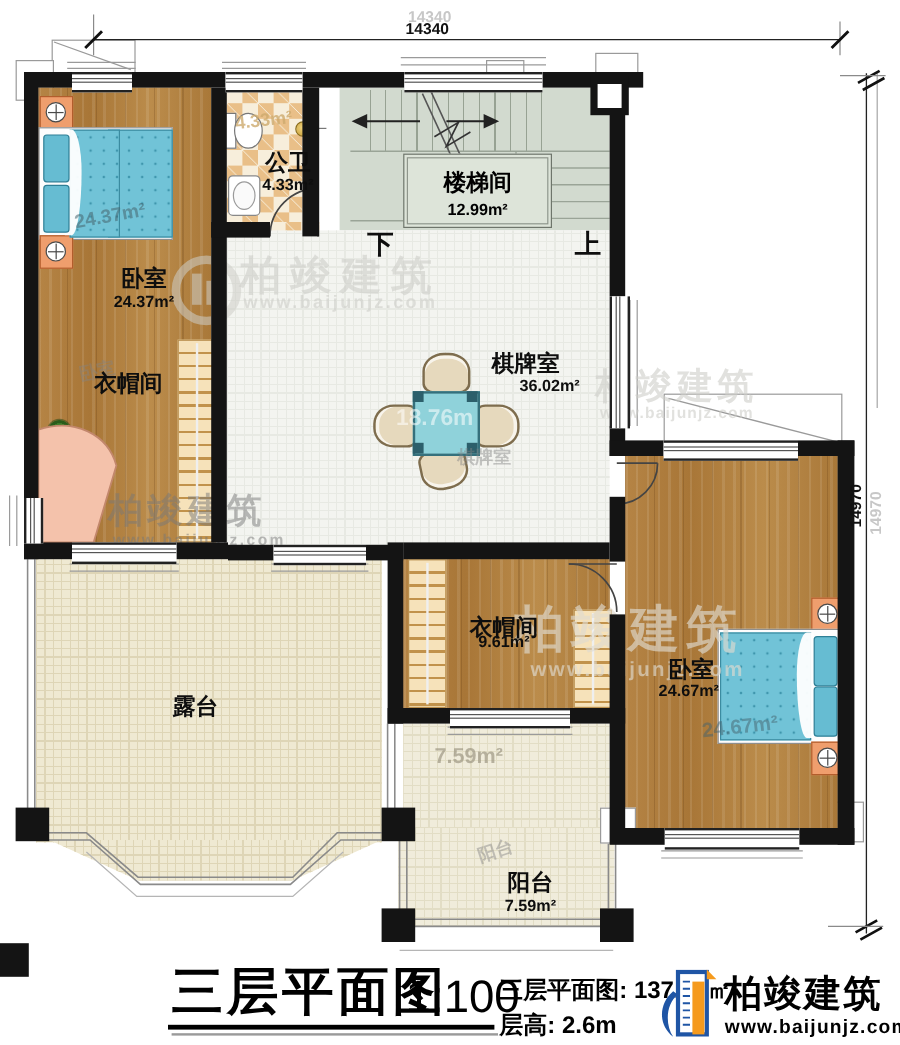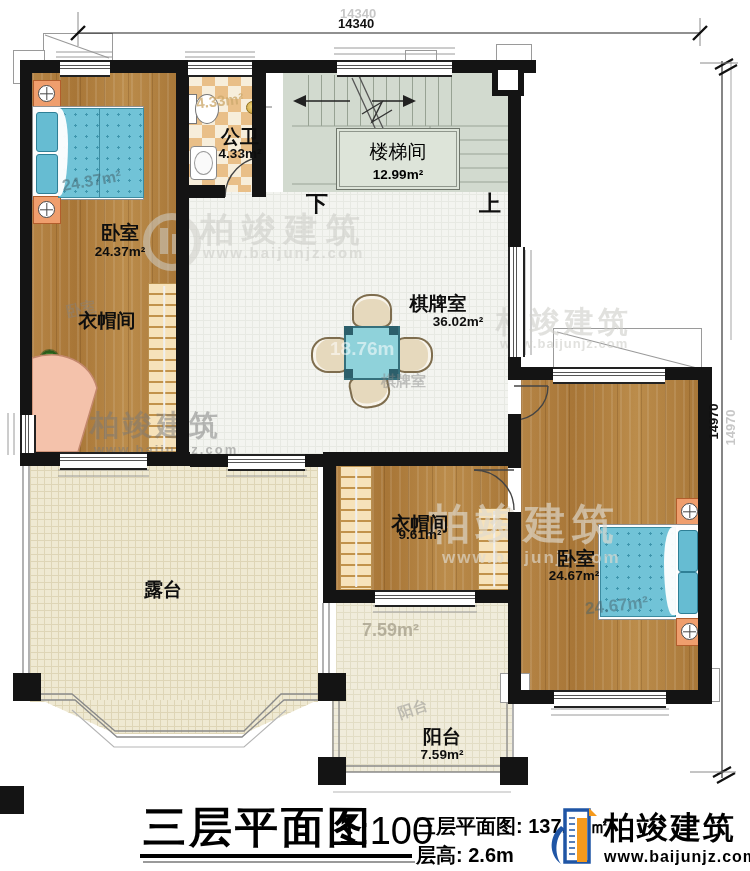--- a/index.html
+++ b/index.html
@@ -302,21 +302,21 @@
   <div class="ghost" style="left:398px;top:700px;font-size:15px;transform:rotate(-18deg);">阳台</div>
   <div class="ghost" style="left:362px;top:620px;font-size:18px;color:rgba(150,145,125,.65);">7.59m²</div>
   <div class="ghost" style="left:340px;top:6px;font-size:13px;">14340</div>
   <div class="ghost" style="left:712px;top:420px;font-size:13px;transform:rotate(-90deg);">14970</div>
 
   <div class="lbl" style="left:120px;top:223px;">卧室</div>
   <div class="sub" style="left:120px;top:245px;">24.37m²</div>
   <div class="lbl" style="left:240px;top:127px;">公卫</div>
   <div class="sub" style="left:240px;top:147px;">4.33m²</div>
   <div class="stairbox" style="left:336px;top:128px;width:122px;height:60px;">
-    <div style="font-weight:normal;font-size:19px;margin-top:10px;">楼梯间</div>
+    <div style="font-weight:bold;font-size:19px;margin-top:10px;">楼梯间</div>
     <div style="font-weight:bold;font-size:13.5px;margin-top:2px;">12.99m²</div>
   </div>
   <div class="lbl" style="left:317px;top:193px;font-size:22px;">下</div>
   <div class="lbl" style="left:490px;top:193px;font-size:22px;">上</div>
   <div class="lbl" style="left:438px;top:294px;">棋牌室</div>
   <div class="sub" style="left:458px;top:315px;">36.02m²</div>
   <div class="lbl" style="left:107px;top:311px;">衣帽间</div>
   <div class="lbl" style="left:420px;top:514px;">衣帽间</div>
   <div class="sub" style="left:420px;top:528px;">9.61m²</div>
   <div class="lbl" style="left:576px;top:549px;">卧室</div>

